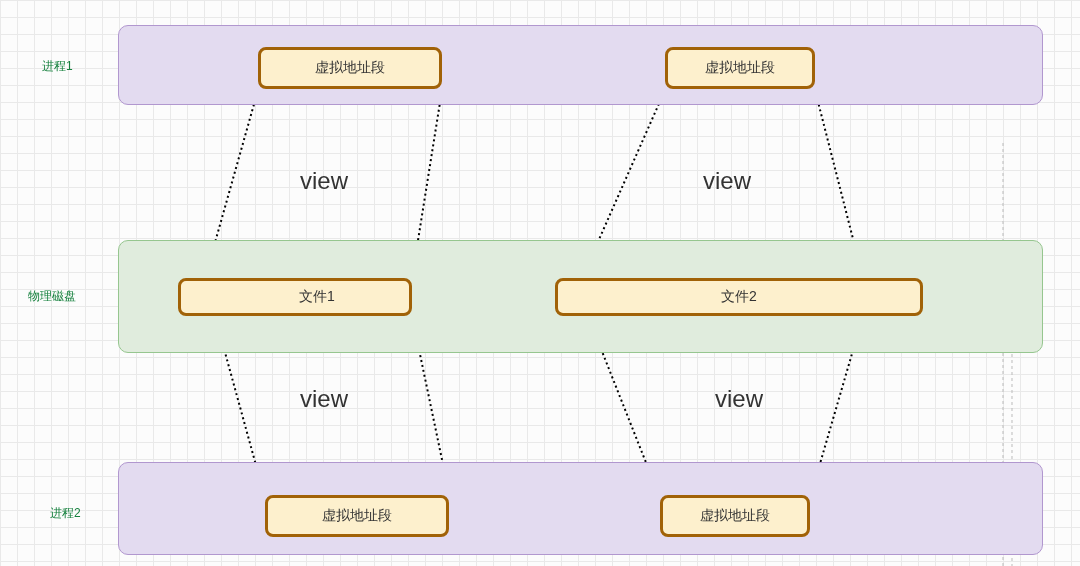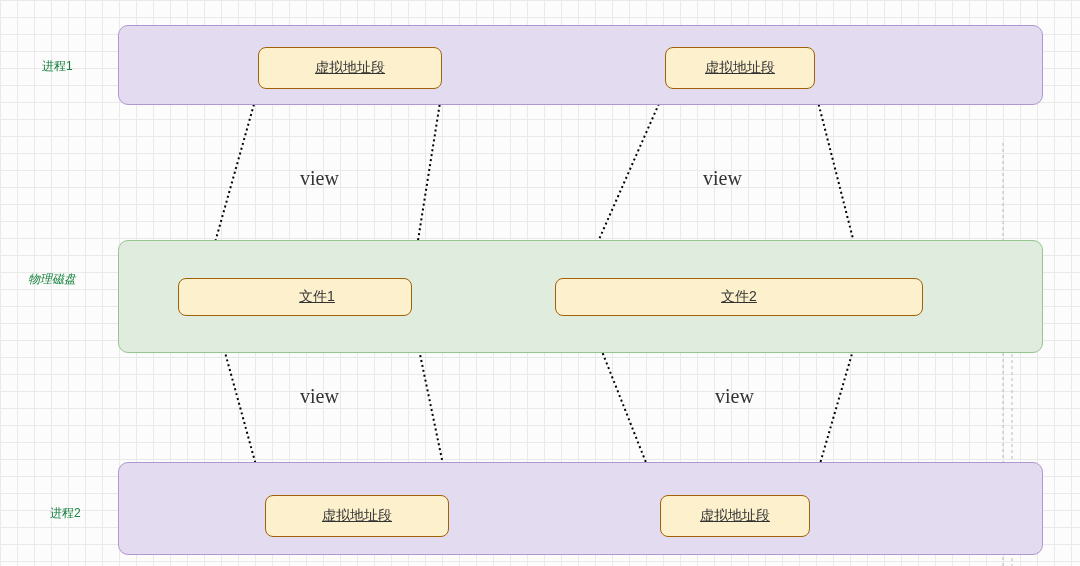--- a/index.html
+++ b/index.html
@@ -32,34 +32,32 @@
     .process-box {
       background: #e3dbf0;
       border: 1px solid #b197cf;
     }
     .disk-box {
       background: #e0ecdd;
       border: 1px solid #96c68f;
     }
     .yellow-box {
       background: #fdf0cd;
-      border: 1px solid #a16207;
+      border: 3px solid #a16207;
       border-radius: 8px;
       display: flex;
       align-items: center;
       justify-content: center;
       font-size: 14px;
       color: #333;
-      text-decoration: underline;
     }
     .view-label {
       position: absolute;
-      font-size: 20px;
+      font-size: 24px;
       color: #333;
-      font-family: Liberation Serif, serif;
     }
     svg.lines {
       position: absolute;
       inset: 0;
       width: 1080px;
       height: 566px;
       pointer-events: none;
     }
   </style>
 </head>
@@ -74,21 +72,21 @@
   <line x1="815" y1="90" x2="863" y2="278" stroke="#000" stroke-width="2" stroke-dasharray="2,3"></line>
   <line x1="215" y1="316" x2="265" y2="498" stroke="#000" stroke-width="2" stroke-dasharray="2,3"></line>
   <line x1="412" y1="316" x2="450" y2="498" stroke="#000" stroke-width="2" stroke-dasharray="2,3"></line>
   <line x1="588" y1="316" x2="660" y2="498" stroke="#000" stroke-width="2" stroke-dasharray="2,3"></line>
   <line x1="863" y1="316" x2="810" y2="498" stroke="#000" stroke-width="2" stroke-dasharray="2,3"></line>
   <line x1="1003" y1="143" x2="1003" y2="566" stroke="#bbb" stroke-width="1" stroke-dasharray="3,3"></line>
   <line x1="1012" y1="240" x2="1012" y2="566" stroke="#bbb" stroke-width="1" stroke-dasharray="3,3"></line>
 </svg>
 
 <div class="layer-label" style="left:42px; top:58px;">进程1</div>
-<div class="layer-label" style="left:28px; top:271px;font-style:italic;">物理磁盘</div>
+<div class="layer-label" style="left:28px; top:288px;">物理磁盘</div>
 <div class="layer-label" style="left:42px; top:505px;margin-left:8px;">进程2</div>
 
 <div class="box process-box" style="left:118px; top:25px; width:925px; height:80px;"></div>
 <div class="box yellow-box" style="left:258px; top:47px; width:184px; height:42px;">虚拟地址段</div>
 <div class="box yellow-box" style="left:665px; top:47px; width:150px; height:42px;">虚拟地址段</div>
 
 <div class="view-label" style="left:300px; top:167px;">view</div>
 <div class="view-label" style="left:703px; top:167px;">view</div>
 
 <div class="box disk-box" style="left:118px; top:240px; width:925px; height:113px;"></div>

